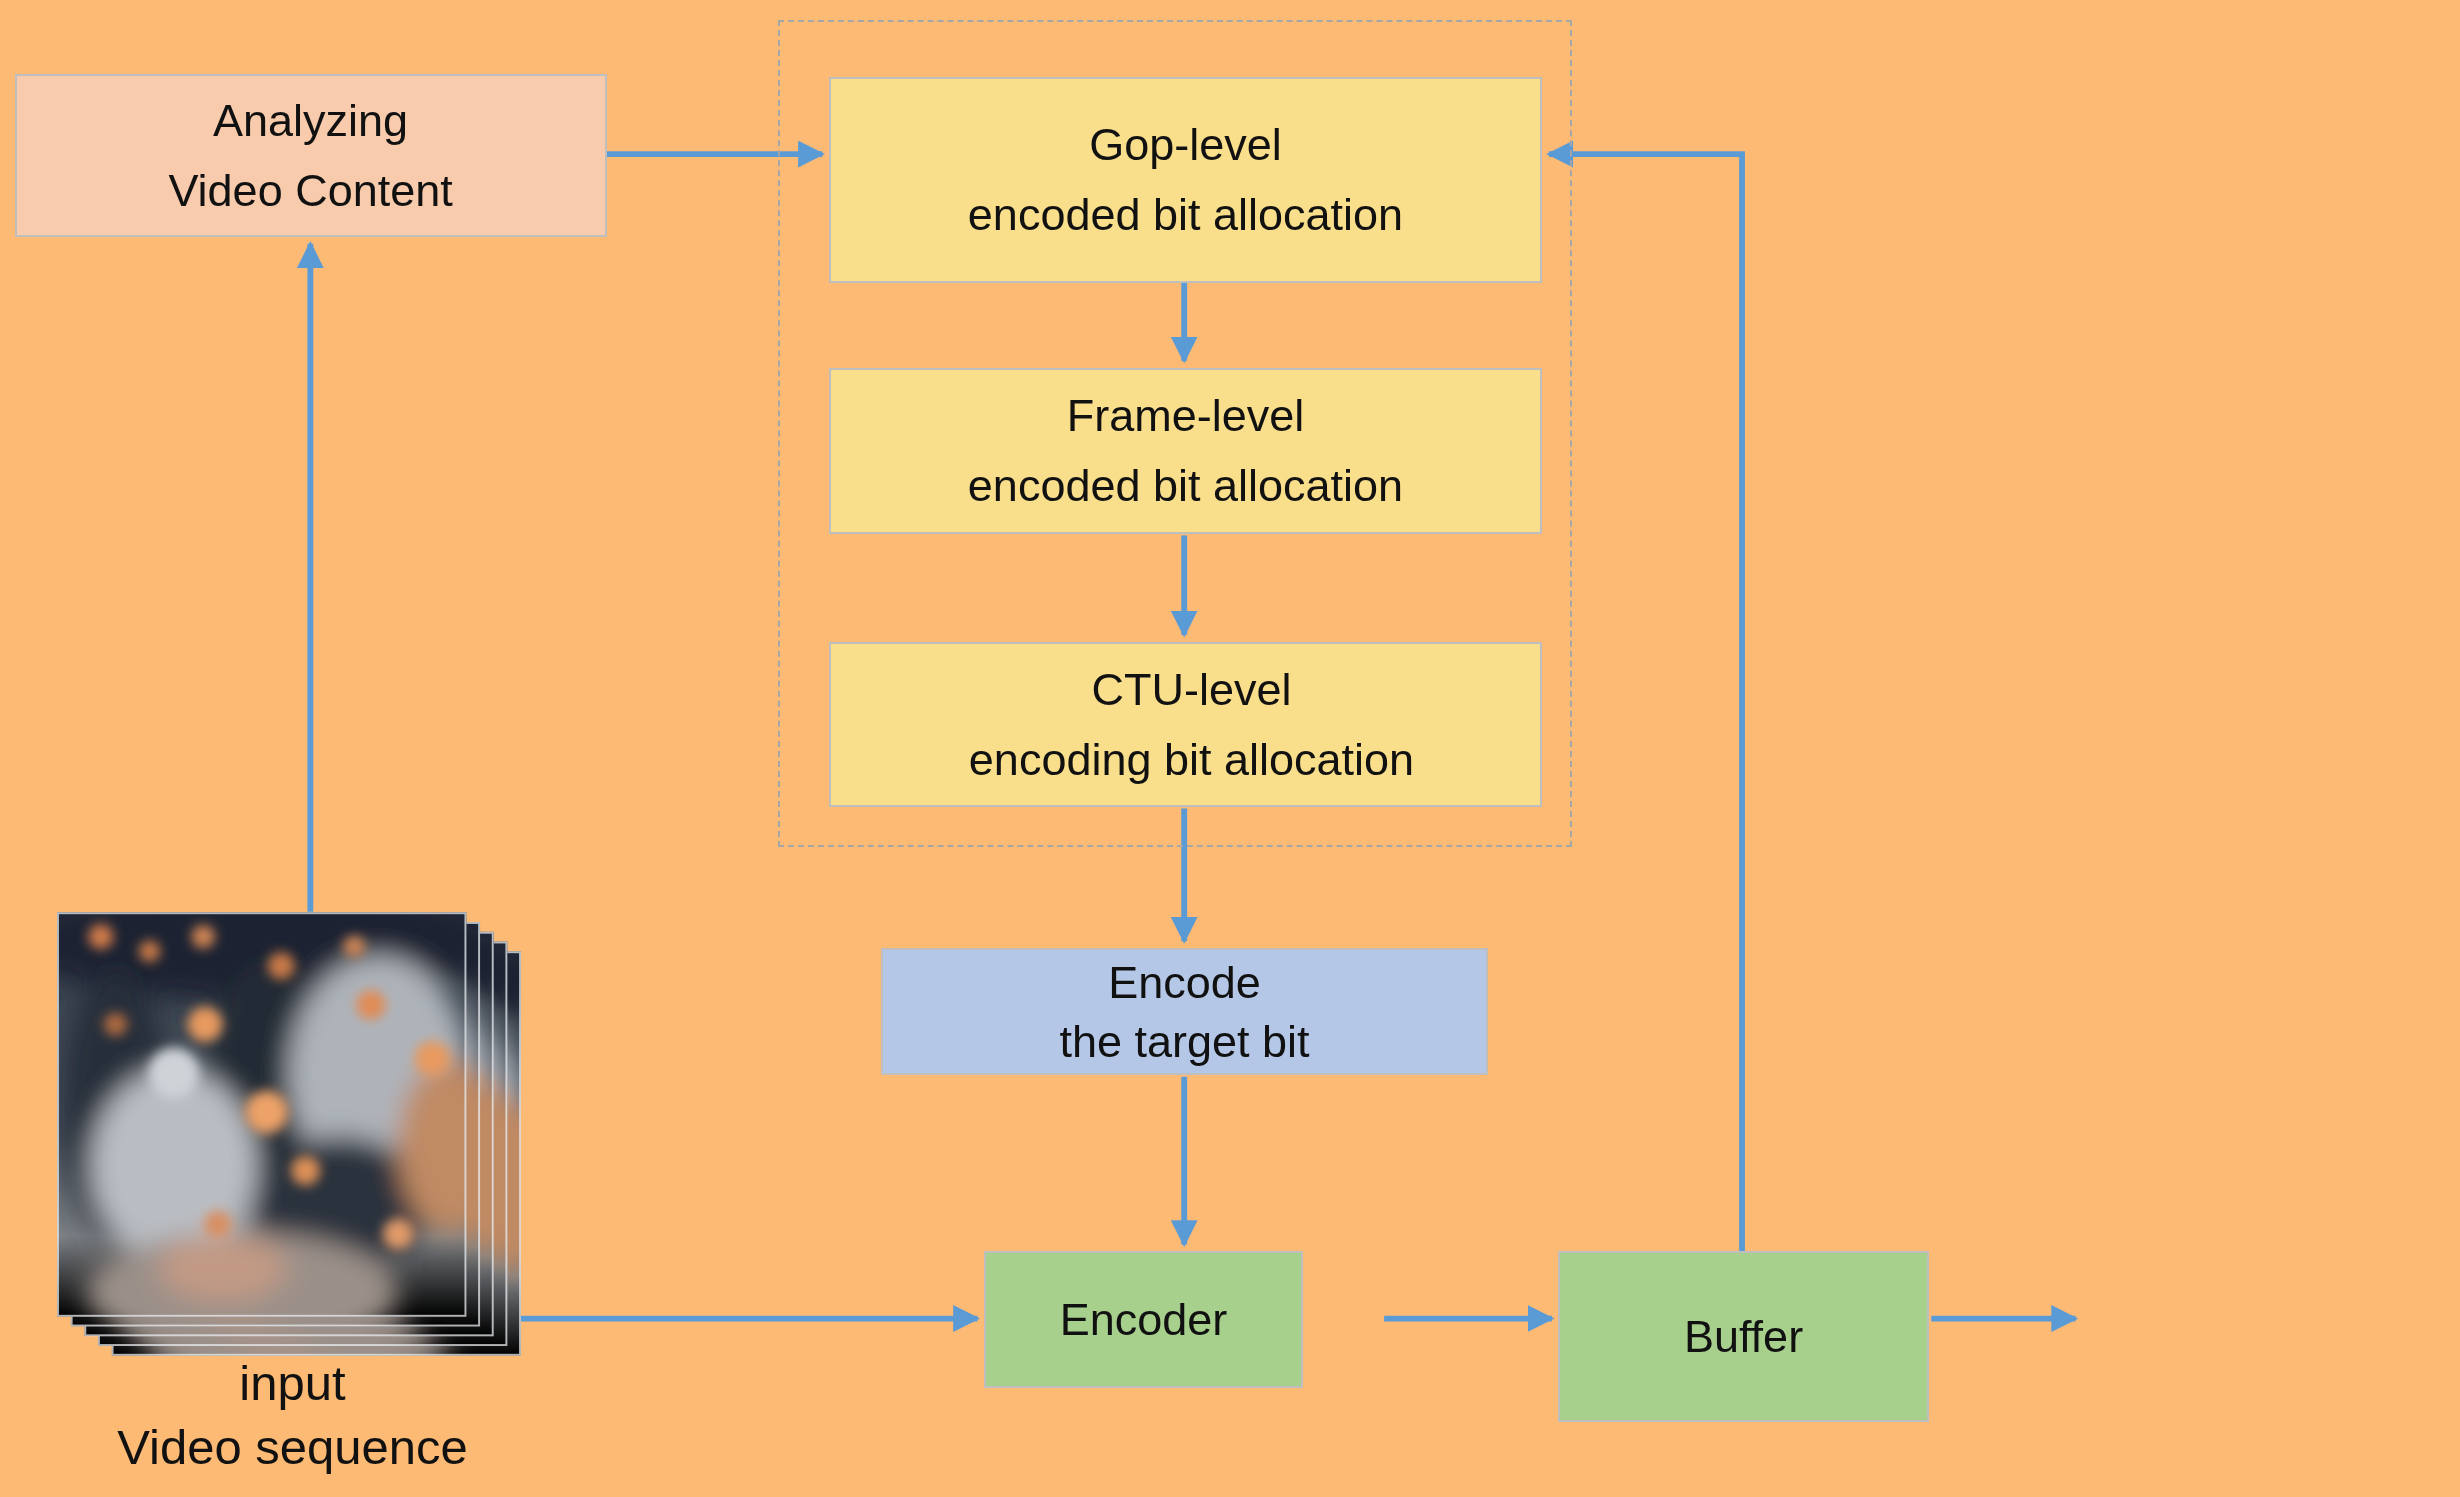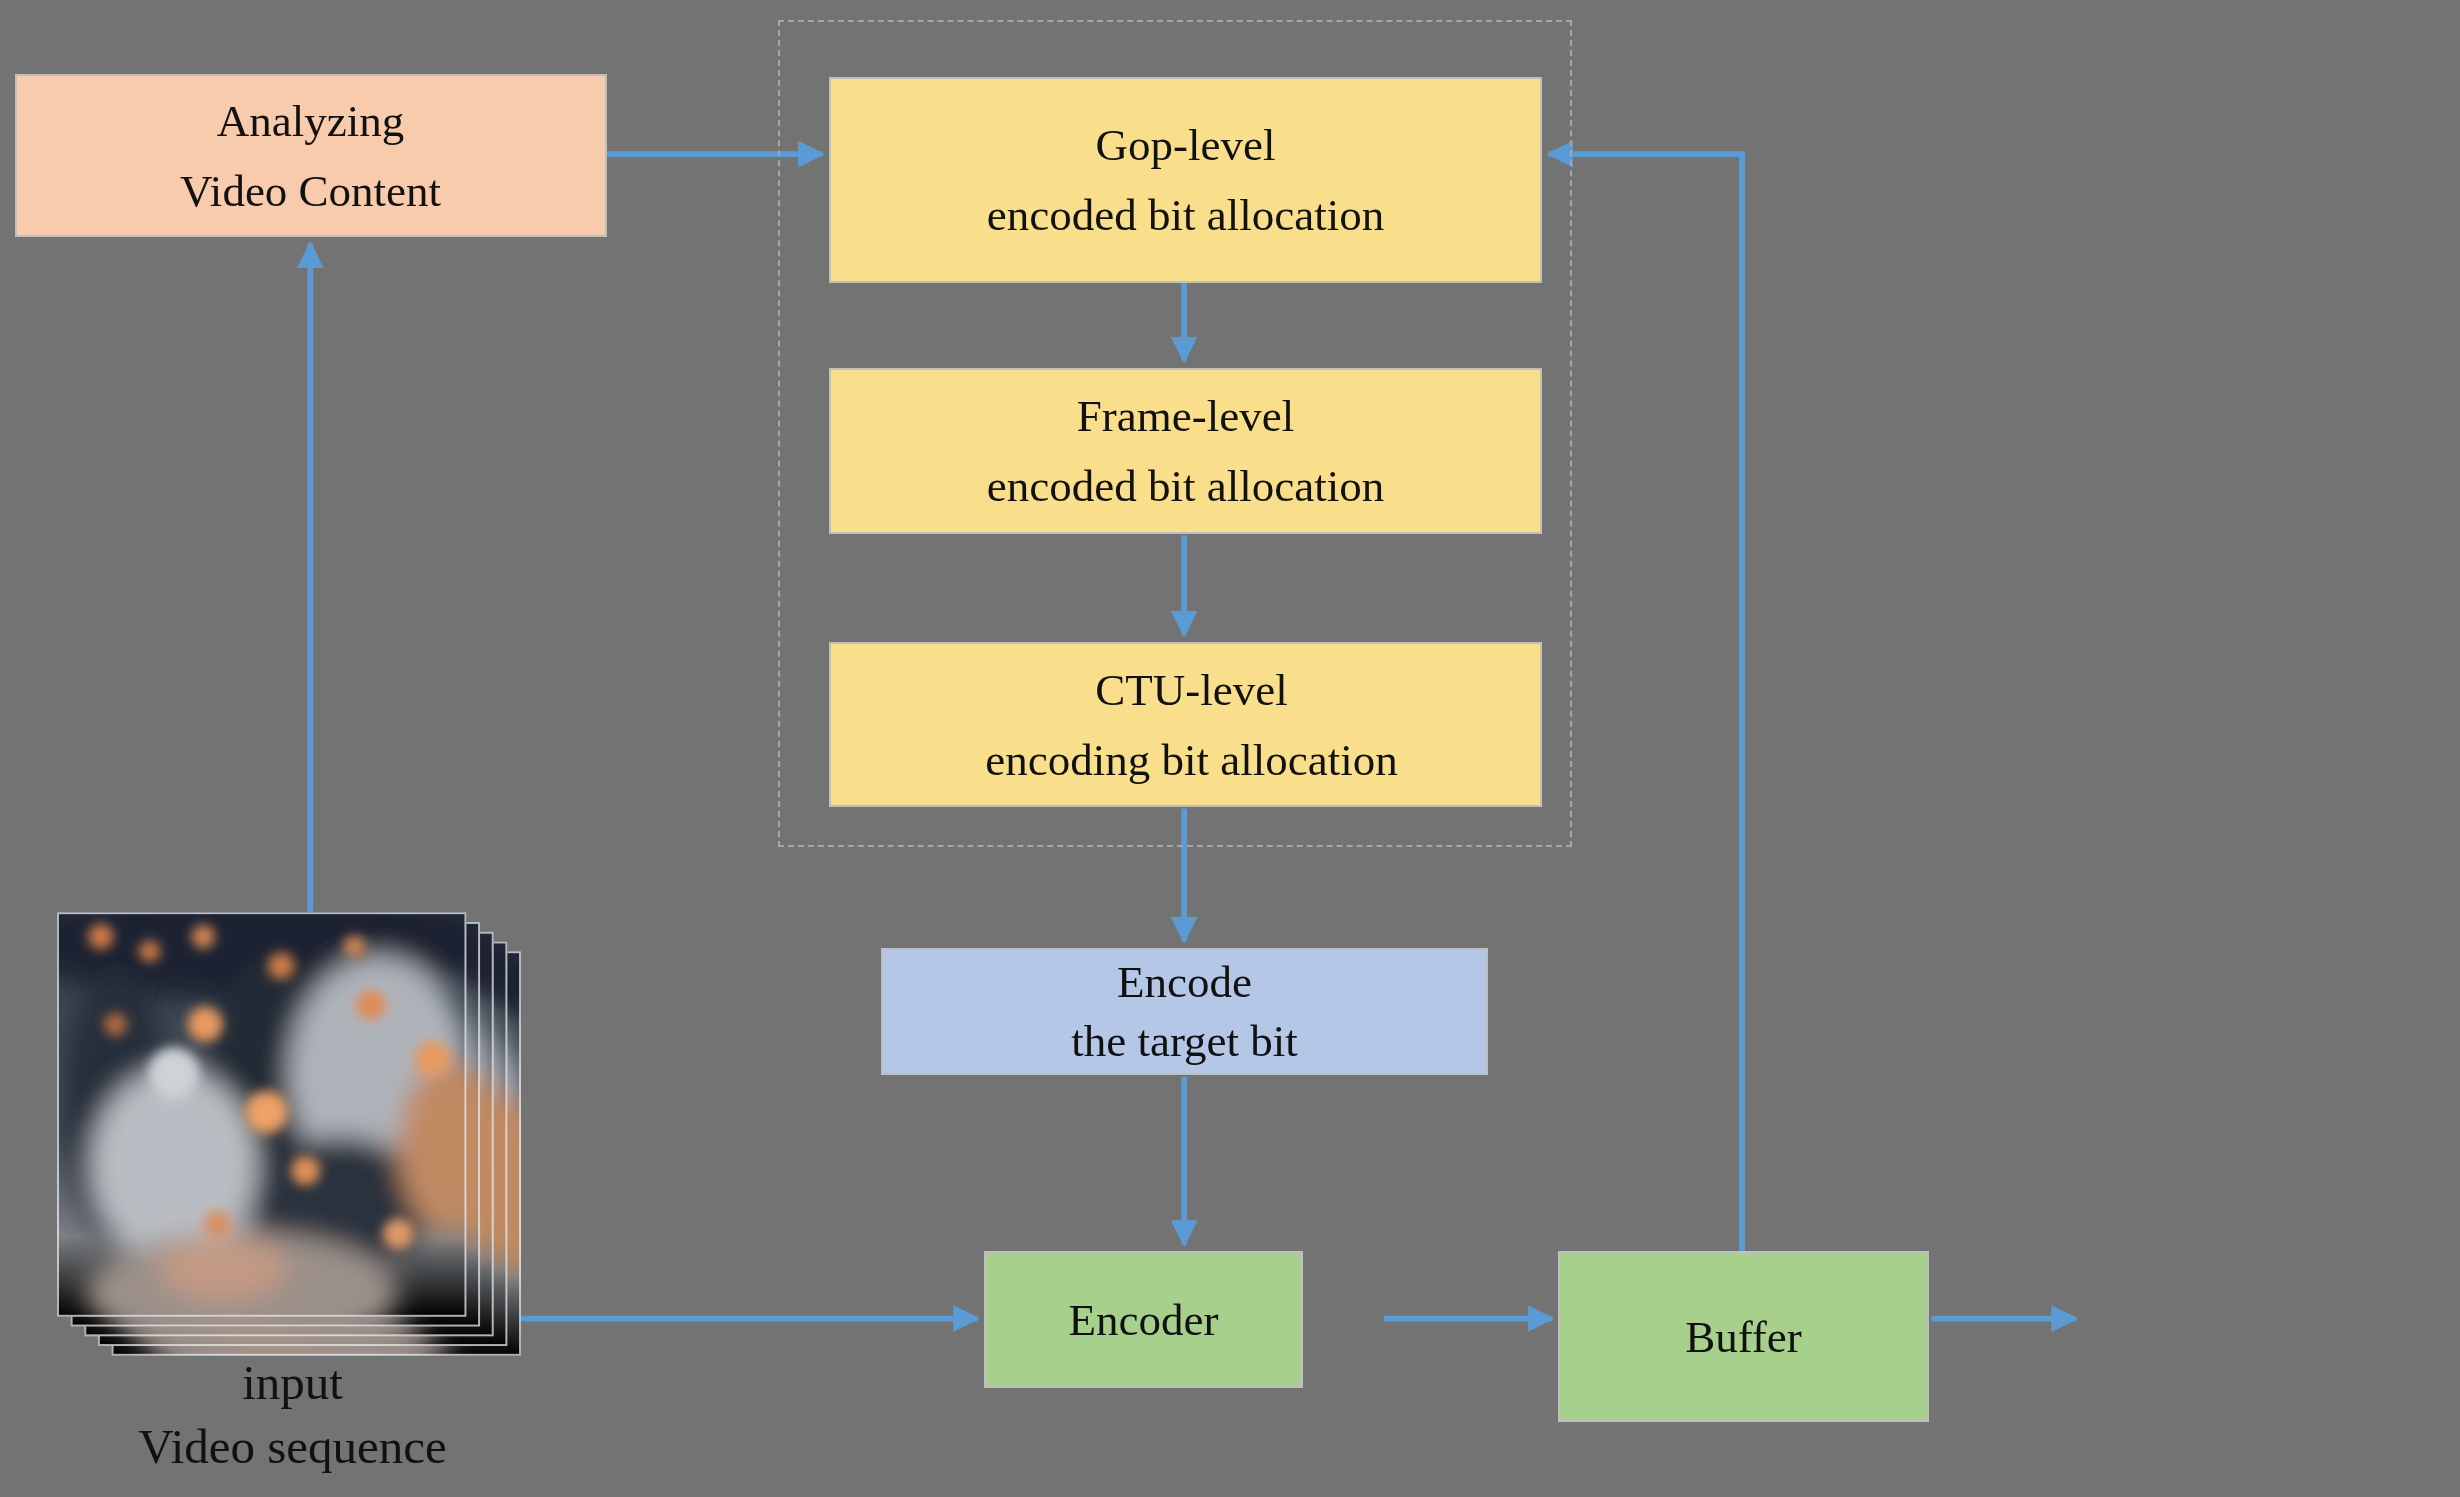--- a/index.html
+++ b/index.html
@@ -1,18 +1,18 @@
 <!DOCTYPE html>
 <html><head>
 <meta charset="utf-8">
 <style>
   html,body{margin:0;padding:0;background:#ffffff;}
   #canvas{
-    position:relative;width:2461px;height:1498px;background:#737373;overflow:hidden;
-    font-family:Liberation Serif, serif;color:#111111;
+    position:relative;width:2461px;height:1498px;background:#fdba74;overflow:hidden;
+    font-family:Liberation Sans, sans-serif;color:#111111;
   }
   .box{
     position:absolute;box-sizing:border-box;border:2.9px solid #BFBFBF;
     display:flex;flex-direction:column;align-items:center;justify-content:center;
     text-align:center;font-size:45px;line-height:70px;color:#111111;
   }
   .box .bl{display:block;white-space:nowrap;}
   #encode-box{line-height:59px;}
   .dashed{
     position:absolute;box-sizing:border-box;border:2.9px dashed #A6A6A6;background:transparent;

